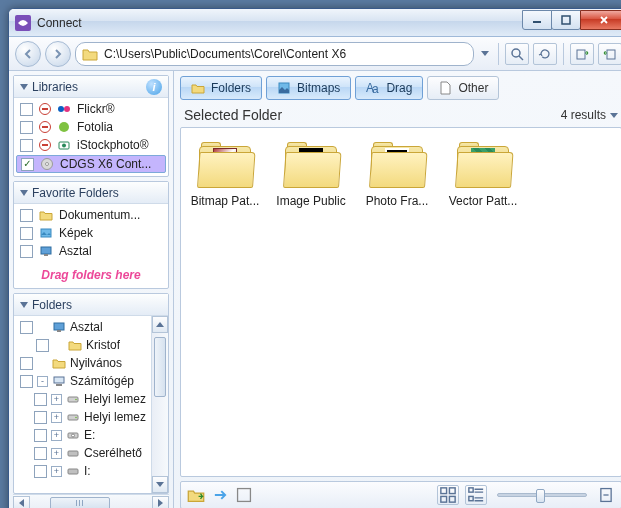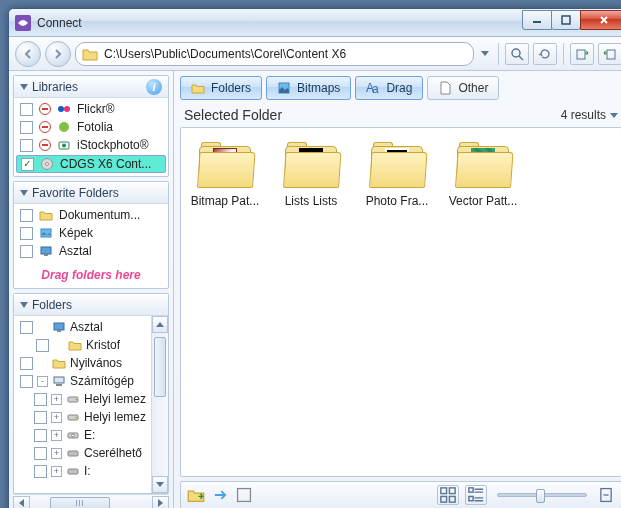--- a/index.html
+++ b/index.html
@@ -26,21 +26,21 @@
   .sep { width:1px; height:22px; background:#b9c9de; margin:0 2px;}
   .body { flex:1; display:flex; min-height:0; background:linear-gradient(#f5f8fc,#eef3f9);}
   .sidebar { width:165px; border-right:1px solid #b9c9de; display:flex; flex-direction:column; overflow:hidden;}
   .panel { border:1px solid #b9c9de; margin:4px 4px 0 4px; background:#fff; border-radius:2px; display:flex; flex-direction:column;}
   .phdr { height:22px; background:linear-gradient(#fdfefe,#e4ecf6); border-bottom:1px solid #cfdbe9; display:flex; align-items:center; padding:0 6px; gap:4px; cursor:default;}
   .phdr .tri { width:0;height:0;border-left:4px solid transparent;border-right:4px solid transparent;border-top:6px solid #5a7396;}
   .phdr .label { flex:1; color:#2c4160;}
   .infoicon { width:16px;height:16px;border-radius:50%;background:radial-gradient(circle at 35% 30%,#bfe0ff,#4aa3e8);display:flex;align-items:center;justify-content:center;color:#fff;font-weight:bold;font-style:italic;font-size:11px;}
   .plist { padding:2px 0;}
   .prow { display:flex; align-items:center; height:18px; padding:0 6px; gap:6px;}
-  .prow.sel { background:#5eead4; border:1px solid #7da9d9; border-radius:2px; margin:1px 2px; height:18px; padding:0 4px;}
+  .prow.sel { background:#c4b5fd; border:1px solid #7da9d9; border-radius:2px; margin:1px 2px; height:18px; padding:0 4px;}
   .chk { width:13px;height:13px;border:1px solid #8ea3bc;background:#fff;display:flex;align-items:center;justify-content:center;}
   .chk.on::after{content:"✓";font-size:10px;color:#2a6c2a;line-height:1;}
   .minus{width:12px;height:12px;border-radius:50%;border:1px solid #c94036;background:#fff;display:flex;align-items:center;justify-content:center;}
   .minus::after{content:"";width:6px;height:2px;background:#c94036;}
   .micon{width:14px;height:14px;display:flex;align-items:center;justify-content:center;}
   .prow .text{flex:1;white-space:nowrap;overflow:hidden;text-overflow:ellipsis;color:#222;}
   .hint { text-align:center; color:#ec4899; font-style:italic; padding:6px 0;font-weight:bold;}
   .treewrap { flex:1; display:flex; min-height:0;}
   .tree { flex:1; overflow:hidden; padding:2px 0;}
   .trow { display:flex; align-items:center; height:18px; padding-left:6px; gap:4px;}
@@ -433,21 +433,21 @@
           </div>
           <div class="item">
             <div class="foldthumb">
               <div class="foldtab"></div>
               <div class="foldback"></div>
               <div style="position:absolute;left:16px;top:6px;width:24px;height:32px;background:#000">
                 <div style="position:absolute;left:2px;top:6px;width:12px;height:20px;background:#f5e66a;clip-path:polygon(0 0,100% 20%,80% 100%,0 90%)"></div>
               </div>
               <div class="foldfront"></div>
             </div>
-            <div class="lbl">Lists Lists</div>
+            <div class="lbl">Image Public</div>
           </div>
           <div class="item">
             <div class="foldthumb">
               <div class="foldtab"></div>
               <div class="foldback"></div>
               <div style="position:absolute;left:16px;top:6px;width:24px;height:32px;background:#000;border:2px solid #fff"></div>
               <div class="foldfront"></div>
             </div>
             <div class="lbl">Photo Fra...</div>
           </div>

